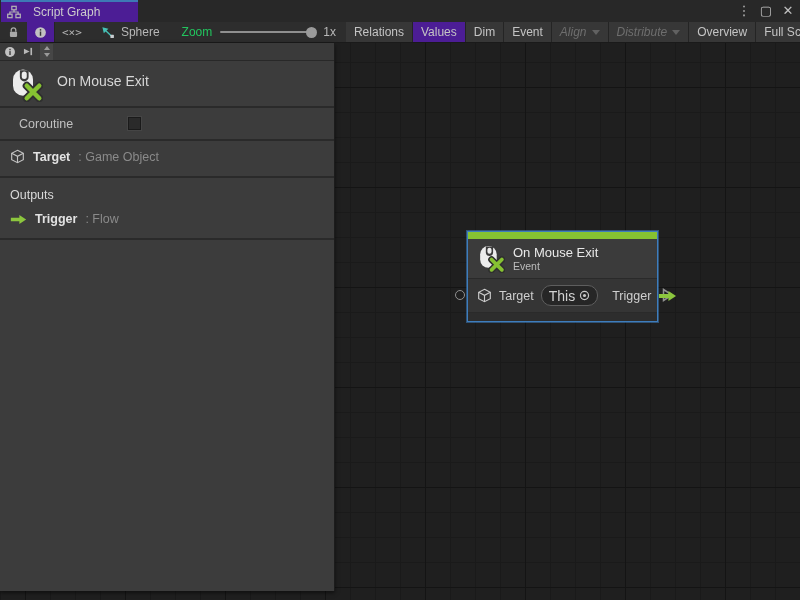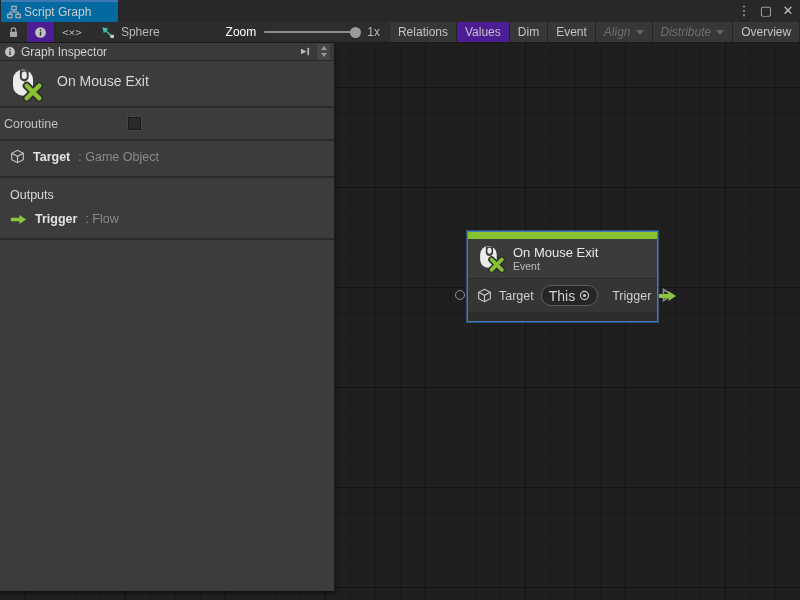--- a/index.html
+++ b/index.html
@@ -3,22 +3,22 @@
 <meta charset="utf-8">
 <style>
   * { box-sizing: border-box; margin: 0; padding: 0; }
   html,body { width:800px; height:600px; overflow:hidden; background:#1f1f1f;
               font-family:"Liberation Sans", sans-serif; }
   #app { position:relative; width:800px; height:600px; }
 
   
   .tabbar { position:absolute; left:0; top:0; width:800px; height:22px;
             background:#282828; display:flex; align-items:stretch; }
-  .tab { position:relative; margin-left:1px; width:117px; background:#0369a1;
-         border-top:2px solid #3e78b5; display:flex; align-items:center; gap:3px;
+  .tab { position:relative; margin-left:1px; width:137px; background:#4c1d95;
+         border-top:2px solid #3e78b5; display:flex; align-items:center; gap:12px;
          padding:0 6px; }
   .tab-label { color:#cccccc; font-size:12px; white-space:nowrap; }
   .win-controls { position:absolute; right:4px; top:0; height:22px; display:flex;
                   align-items:center; gap:6px; color:#c0c0c0; }
   .win-btn { font-size:13px; width:16px; text-align:center; cursor:default; line-height:20px;}
 
   
   .toolbar { position:absolute; left:0; top:22px; width:800px; height:21px;
              background:#2d2d2d; border-bottom:1px solid #1a1a1a;
              display:flex; align-items:stretch; color:#c4c4c4; font-size:12px; }
@@ -57,21 +57,21 @@
            box-shadow:0 2px 4px rgba(0,0,0,.5); }
   .panel-header { height:18px; background:#3a3a3a; border-bottom:1px solid #282828;
                   display:flex; align-items:center; padding:0 4px; gap:5px; }
   .panel-title { color:#cfcfcf; font-size:12px; flex:1; }
   .spin { width:13px; height:16px; background:#464646; display:flex; flex-direction:column;
           align-items:center; justify-content:center; gap:3px; }
   .spin-up { width:0;height:0;border-left:3.5px solid transparent;border-right:3.5px solid transparent;
              border-bottom:4px solid #9a9a9a; }
   .spin-down { width:0;height:0;border-left:3.5px solid transparent;border-right:3.5px solid transparent;
                border-top:4px solid #9a9a9a; }
-  .section { border-bottom:2px solid #2a2a2a; padding:8px 4px; }
+  .section { border-bottom:2px solid #2a2a2a; padding:8px 19px; }
   .sec-unit { height:47px; display:flex; align-items:flex-start; gap:14px; padding:6px 8px; }
   .unit-title { color:#d6d6d6; font-size:14px; margin-top:6px; }
   .sec-coroutine { height:33px; display:flex; align-items:center; }
   .field-label { color:#c0c0c0; font-size:12.5px; }
   .checkbox { position:absolute; left:128px; width:13px; height:13px; background:#2a2a2a;
               border:1px solid #1a1a1a; outline:1px solid #454545; }
   .sec-ports { padding:6px 0 10px 0; }
   .sec-head { color:#d8d8d8; font-size:12.5px; padding:4px 10px 8px 10px; }
   .port-row { display:flex; align-items:center; gap:8px; padding:2px 10px; }
   .port-name { color:#e2e2e2; font-size:12.5px; font-weight:bold; }
@@ -157,21 +157,21 @@
       <span>
         <svg width="14" height="13" viewBox="0 0 16 15">
           <path d="M12.5 12 L5.5 5.5" stroke="#45c0b5" stroke-width="1.6"></path>
           <path d="M1.5 1.5 L8.5 3.2 L3.2 8.5 Z" fill="#45c0b5"></path>
           <rect x="10.8" y="10.2" width="4" height="3.6" rx="0.6" fill="#c9cdd0"></rect>
         </svg>
       </span>
       <span style="color:#b8b8b8;">Sphere</span>
     </div>
     <div class="zoom-wrap">
-      <span style="color:#ffffff;margin-left:44px;">Zoom</span>
+      <span style="color:#22c55e;">Zoom</span>
       <div class="zoom-track">
         <div class="zoom-thumb"></div>
       </div>
       <span style="color:#b8b8b8;">1x</span>
     </div>
     <div class="tb-sep"></div>
     <div class="tb-btn">
         <span>Relations</span>
       </div>
     <div class="tb-btn active">
@@ -257,21 +257,20 @@
 
   <div class="panel">
     <div class="panel-header">
       <span>
         <svg width="12" height="12" viewBox="0 0 16 16">
           <circle cx="8" cy="8" r="6.6" fill="#c2c2c2"></circle>
           <rect x="7.1" y="3.8" width="1.8" height="1.9" fill="#383838"></rect>
           <rect x="7.1" y="6.8" width="1.8" height="5.2" fill="#383838"></rect>
         </svg>
       </span>
-      <span class="panel-title">Graph Inspector</span>
       <span>
         <svg width="14" height="13" viewBox="0 0 16 16">
           <path d="M3 4.5 L10 8 L3 11.5 Z" fill="#b8b8b8"></path>
           <rect x="11" y="3.5" width="2" height="9" fill="#b8b8b8"></rect>
         </svg>
       </span>
       <span class="spin">
         <span class="spin-up"></span>
         <span class="spin-down"></span>
       </span>

